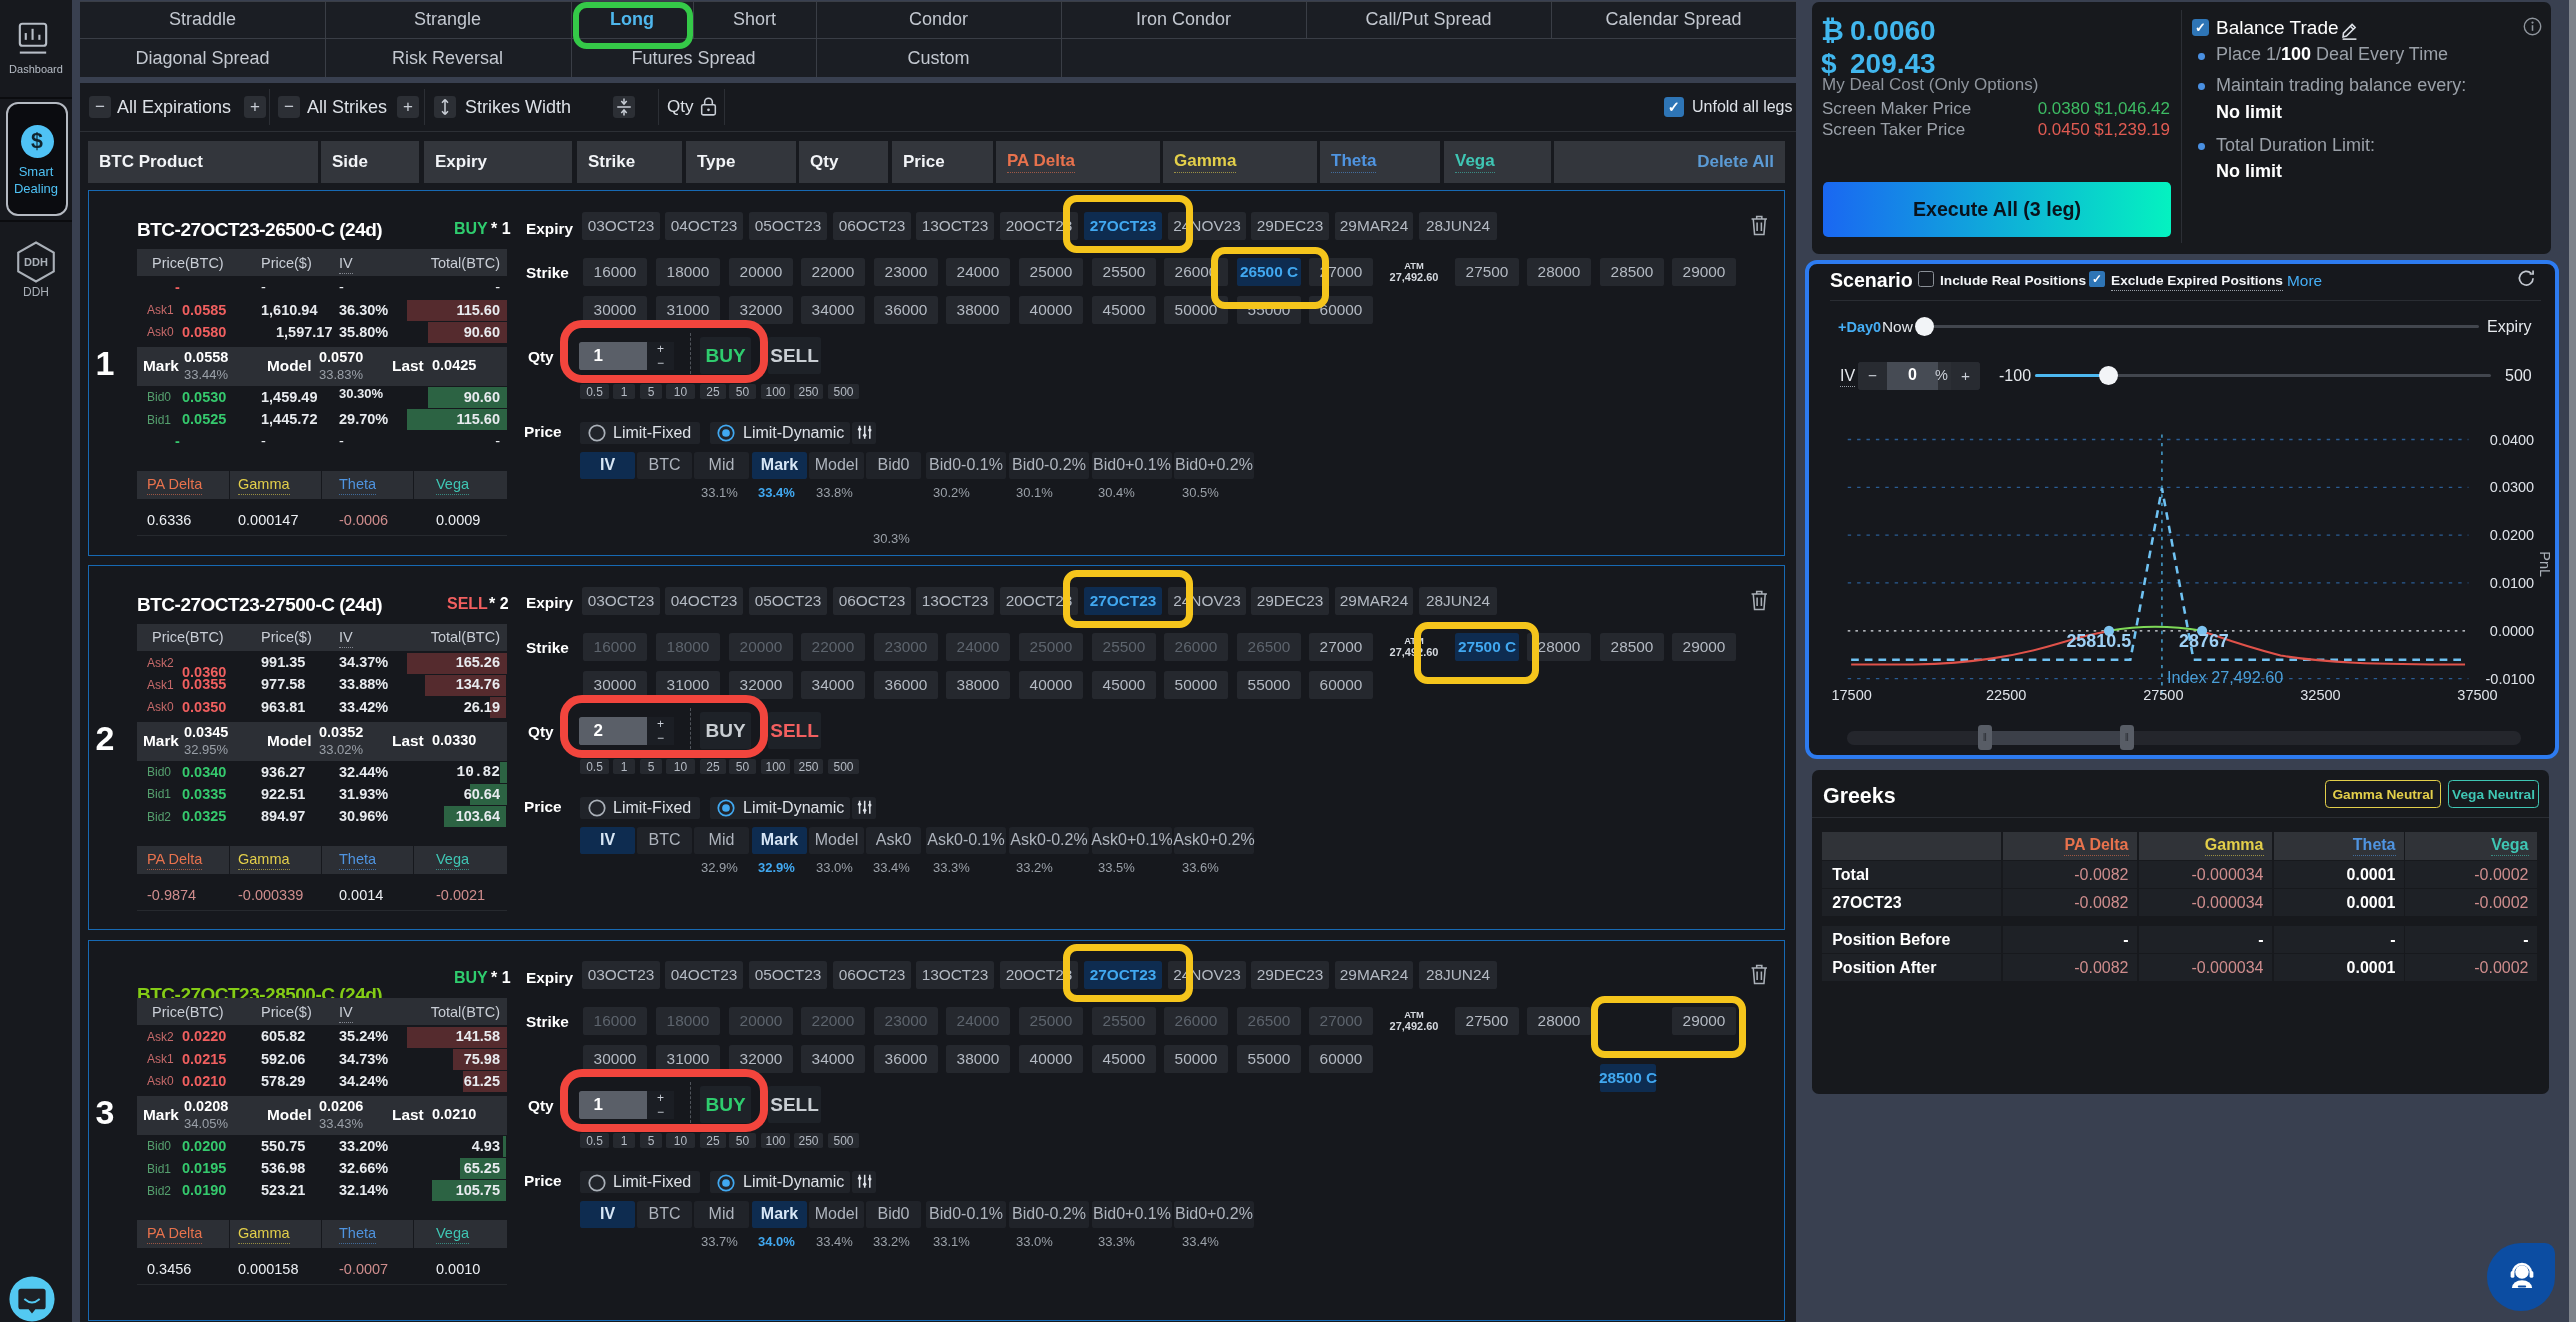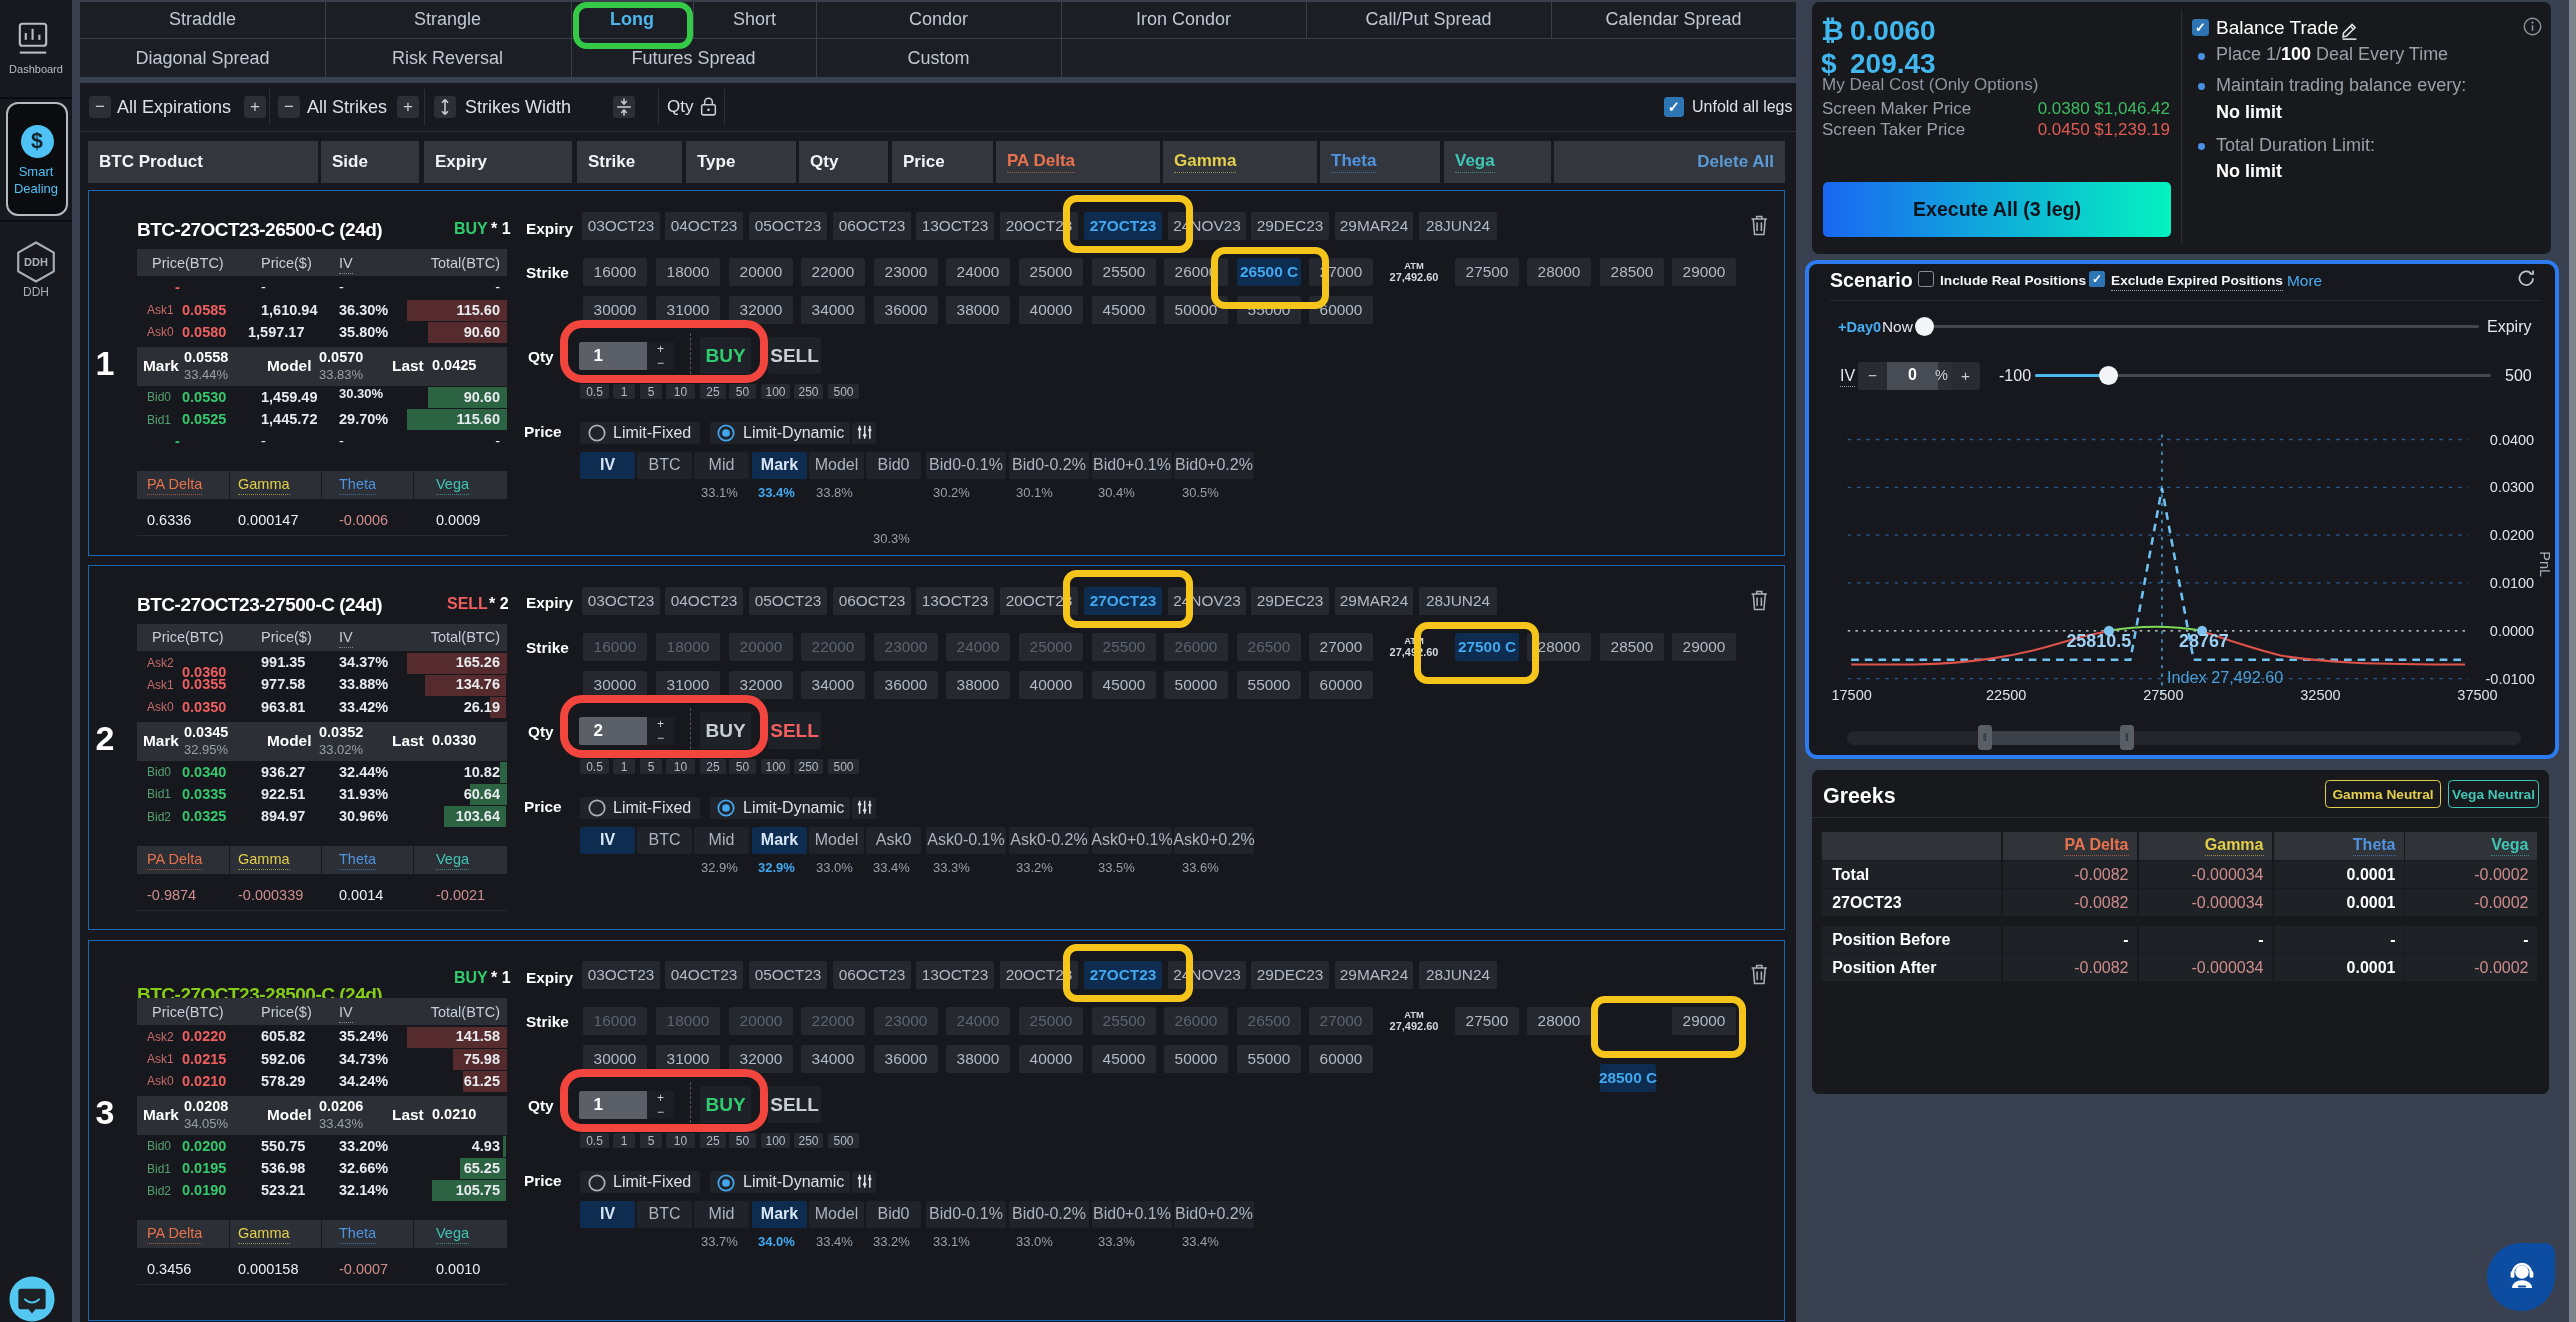--- a/index.html
+++ b/index.html
@@ -127,21 +127,21 @@
 <div class="ab" style="left:339px;top:279px;color:#e8ebef;font-size:14.5px;">-</div>
 <div class="ab" style="left:500px;top:279px;color:#e8ebef;font-size:14.5px;transform:translateX(-100%);">-</div>
 <div class="ab" style="left:147px;top:303px;color:#c76a6a;font-size:12px;">Ask1</div>
 <div class="ab" style="left:182px;top:302px;color:#f05f5f;font-size:14.5px;font-weight:bold;">0.0585</div>
 <div class="ab" style="left:261px;top:302px;color:#e8ebef;font-size:14.5px;font-weight:bold;">1,610.94</div>
 <div class="ab" style="left:339px;top:302px;color:#e8ebef;font-size:14.5px;font-weight:bold;">36.30%</div>
 <div class="ab" style="left:407px;top:300px;width:100px;height:20.5px;background:#552b2e;"></div>
 <div class="ab" style="left:500px;top:302px;color:#e8ebef;font-size:14.5px;font-weight:bold;transform:translateX(-100%);">115.60</div>
 <div class="ab" style="left:147px;top:325px;color:#c76a6a;font-size:12px;">Ask0</div>
 <div class="ab" style="left:182px;top:324px;color:#f05f5f;font-size:14.5px;font-weight:bold;">0.0580</div>
-<div class="ab" style="left:248px;top:324px;color:#e8ebef;font-size:14.5px;font-weight:bold;">1,597.17</div>
+<div class="ab" style="left:276px;top:324px;color:#e8ebef;font-size:14.5px;font-weight:bold;">1,597.17</div>
 <div class="ab" style="left:339px;top:324px;color:#e8ebef;font-size:14.5px;font-weight:bold;">35.80%</div>
 <div class="ab" style="left:428px;top:322px;width:79px;height:20.5px;background:#552b2e;"></div>
 <div class="ab" style="left:500px;top:324px;color:#e8ebef;font-size:14.5px;font-weight:bold;transform:translateX(-100%);">90.60</div>
 <div class="ab" style="left:137px;top:347px;width:370px;height:39px;background:#2c2f35;"></div>
 <div class="ab" style="left:143px;top:357px;color:#fff;font-size:15.4px;font-weight:bold;">Mark</div>
 <div class="ab" style="left:184px;top:349px;color:#fff;font-size:14.5px;font-weight:bold;">0.0558</div>
 <div class="ab" style="left:184px;top:367px;color:#9aa0a8;font-size:13px;">33.44%</div>
 <div class="ab" style="left:267px;top:357px;color:#fff;font-size:15.4px;font-weight:bold;">Model</div>
 <div class="ab" style="left:319px;top:349px;color:#fff;font-size:14.5px;font-weight:bold;">0.0570</div>
 <div class="ab" style="left:319px;top:367px;color:#9aa0a8;font-size:13px;">33.83%</div>
@@ -312,21 +312,21 @@
 <div class="ab" style="left:267px;top:732px;color:#fff;font-size:15.4px;font-weight:bold;">Model</div>
 <div class="ab" style="left:319px;top:724px;color:#fff;font-size:14.5px;font-weight:bold;">0.0352</div>
 <div class="ab" style="left:319px;top:742px;color:#9aa0a8;font-size:13px;">33.02%</div>
 <div class="ab" style="left:392px;top:732px;color:#fff;font-size:15.4px;font-weight:bold;">Last</div>
 <div class="ab" style="left:432px;top:732px;color:#fff;font-size:14.5px;font-weight:bold;">0.0330</div>
 <div class="ab" style="left:147px;top:765px;color:#55a06e;font-size:12px;">Bid0</div>
 <div class="ab" style="left:182px;top:764px;color:#35c96d;font-size:14.5px;font-weight:bold;">0.0340</div>
 <div class="ab" style="left:261px;top:764px;color:#e8ebef;font-size:14.5px;font-weight:bold;">936.27</div>
 <div class="ab" style="left:339px;top:764px;color:#e8ebef;font-size:14.5px;font-weight:bold;">32.44%</div>
 <div class="ab" style="left:500px;top:762px;width:6.8px;height:20.5px;background:#2c6343;"></div>
-<div class="ab" style="left:500px;top:764px;color:#e8ebef;font-size:14.5px;font-weight:bold;transform:translateX(-100%);">10.82</div>
+<div class="ab" style="left:500px;top:764px;color:#e8ebef;font-size:14.5px;font-weight:bold;transform:translateX(-100%);font-family:Liberation Mono, monospace;">10.82</div>
 <div class="ab" style="left:147px;top:787px;color:#55a06e;font-size:12px;">Bid1</div>
 <div class="ab" style="left:182px;top:786px;color:#35c96d;font-size:14.5px;font-weight:bold;">0.0335</div>
 <div class="ab" style="left:261px;top:786px;color:#e8ebef;font-size:14.5px;font-weight:bold;">922.51</div>
 <div class="ab" style="left:339px;top:786px;color:#e8ebef;font-size:14.5px;font-weight:bold;">31.93%</div>
 <div class="ab" style="left:470px;top:784px;width:37px;height:20.5px;background:#2c6343;"></div>
 <div class="ab" style="left:500px;top:786px;color:#e8ebef;font-size:14.5px;font-weight:bold;transform:translateX(-100%);">60.64</div>
 <div class="ab" style="left:147px;top:810px;color:#55a06e;font-size:12px;">Bid2</div>
 <div class="ab" style="left:182px;top:808px;color:#35c96d;font-size:14.5px;font-weight:bold;">0.0325</div>
 <div class="ab" style="left:261px;top:808px;color:#e8ebef;font-size:14.5px;font-weight:bold;">894.97</div>
 <div class="ab" style="left:339px;top:808px;color:#e8ebef;font-size:14.5px;font-weight:bold;">30.96%</div>

